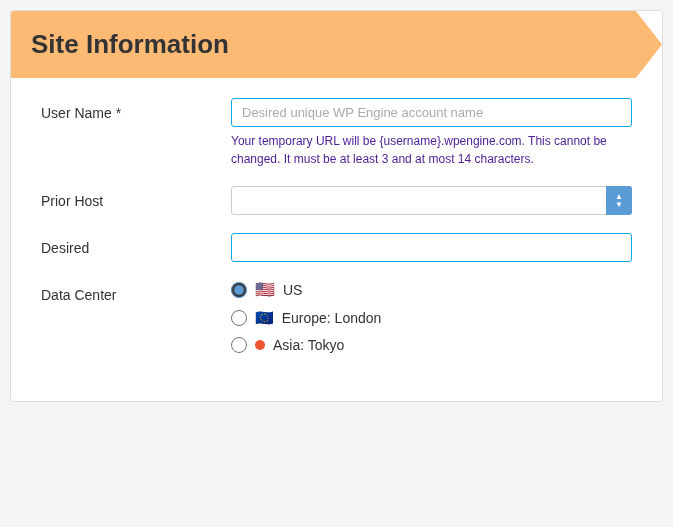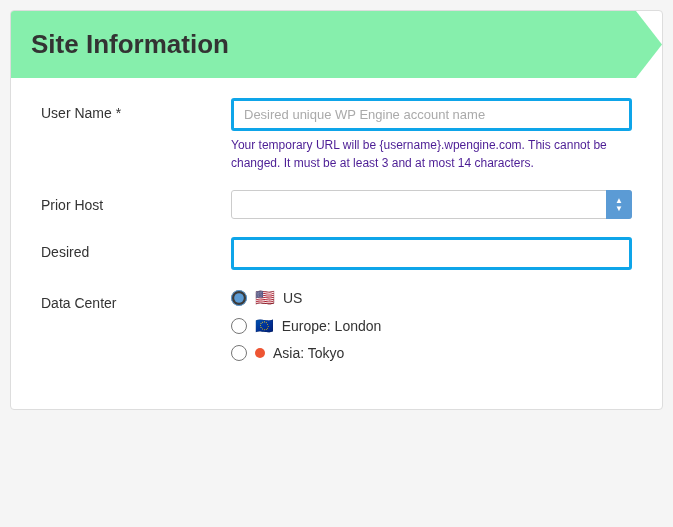--- a/index.html
+++ b/index.html
@@ -13,21 +13,21 @@
       padding: 10px;
     }
     .card {
       background: #fff;
       width: 653px;
       border: 1px solid #ddd;
       border-radius: 4px;
       overflow: hidden;
     }
     .card-header {
-      background: #86efac;
+      background: #fdba74;
       padding: 18px 20px;
       clip-path: polygon(0 0, 96% 0, 100% 50%, 96% 100%, 0 100%);
     }
     .card-header h1 {
       font-size: 26px;
       font-weight: bold;
       color: #333;
     }
     .card-body {
       padding: 20px 30px 30px;
@@ -43,21 +43,21 @@
       padding-top: 7px;
       font-size: 14px;
       color: #333;
     }
     .form-field {
       flex: 1;
     }
     .form-field input[type="text"] {
       width: 100%;
       padding: 6px 10px;
-      border: 3px solid #0ea5e9;
+      border: 1px solid #0ea5e9;
       border-radius: 3px;
       font-size: 13px;
       color: #555;
       outline: none;
     }
     .form-field input[type="text"]::placeholder {
       color: #aaa;
     }
     .form-hint {
       font-size: 12px;

